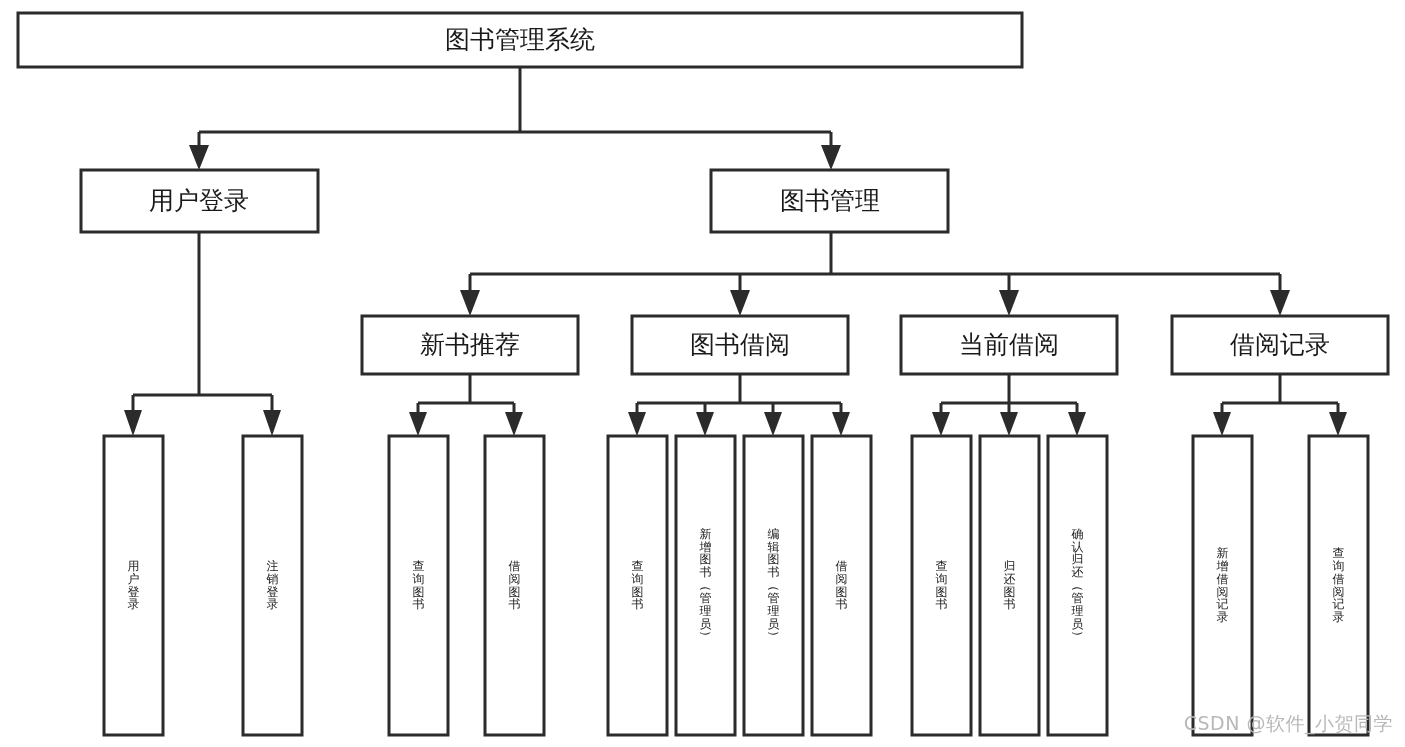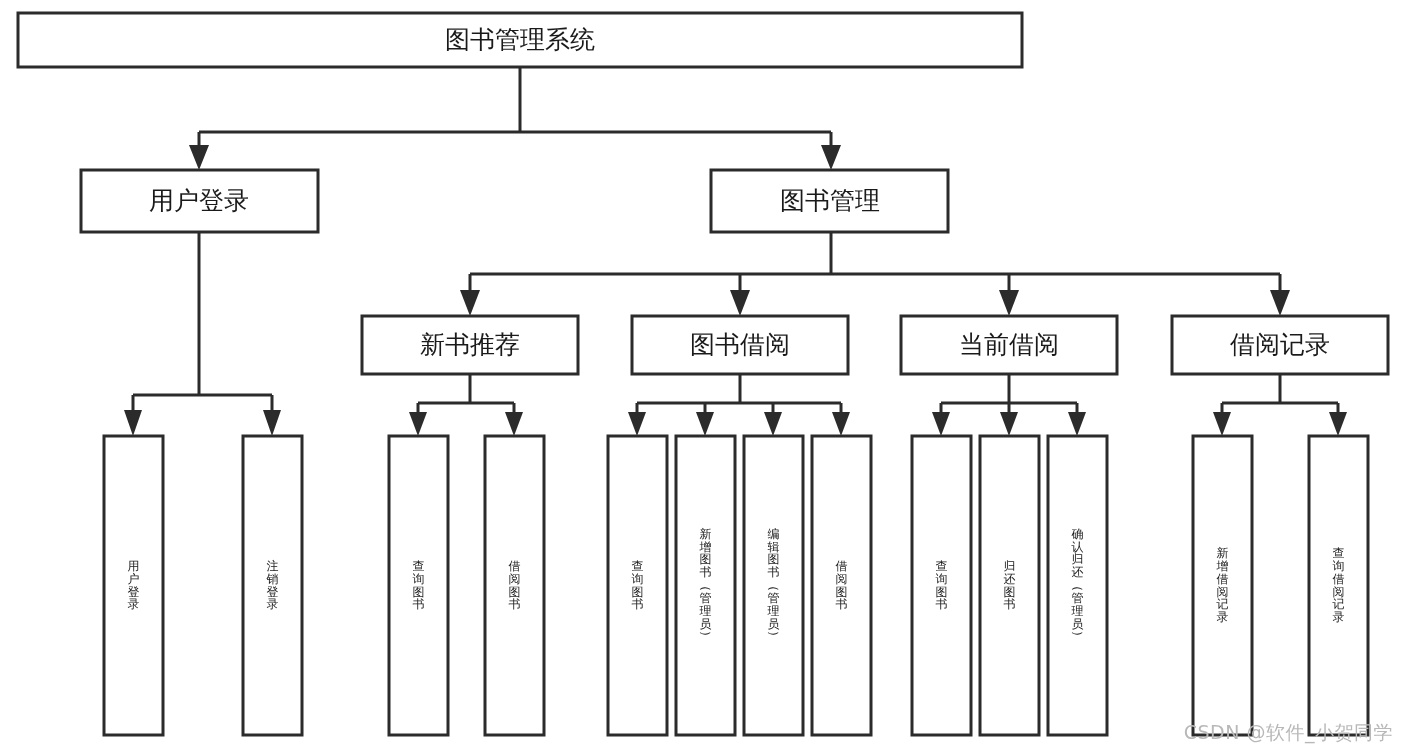--- a/index.html
+++ b/index.html
@@ -62,21 +62,21 @@
     box-sizing: border-box;
     pointer-events: none;
     white-space: pre;
   }
   .vlabel span {
     display: block;
   }
   .watermark {
     position: absolute;
     right: 12px;
-    bottom: 1px;
+    bottom: 10px;
     font-family: "DejaVu Sans", "Liberation Sans", sans-serif;
     font-size: 19px;
     color: #b8b8b8;
     letter-spacing: 0.5px;
     white-space: nowrap;
   }
 </style>
 </head>
 <body>
 

